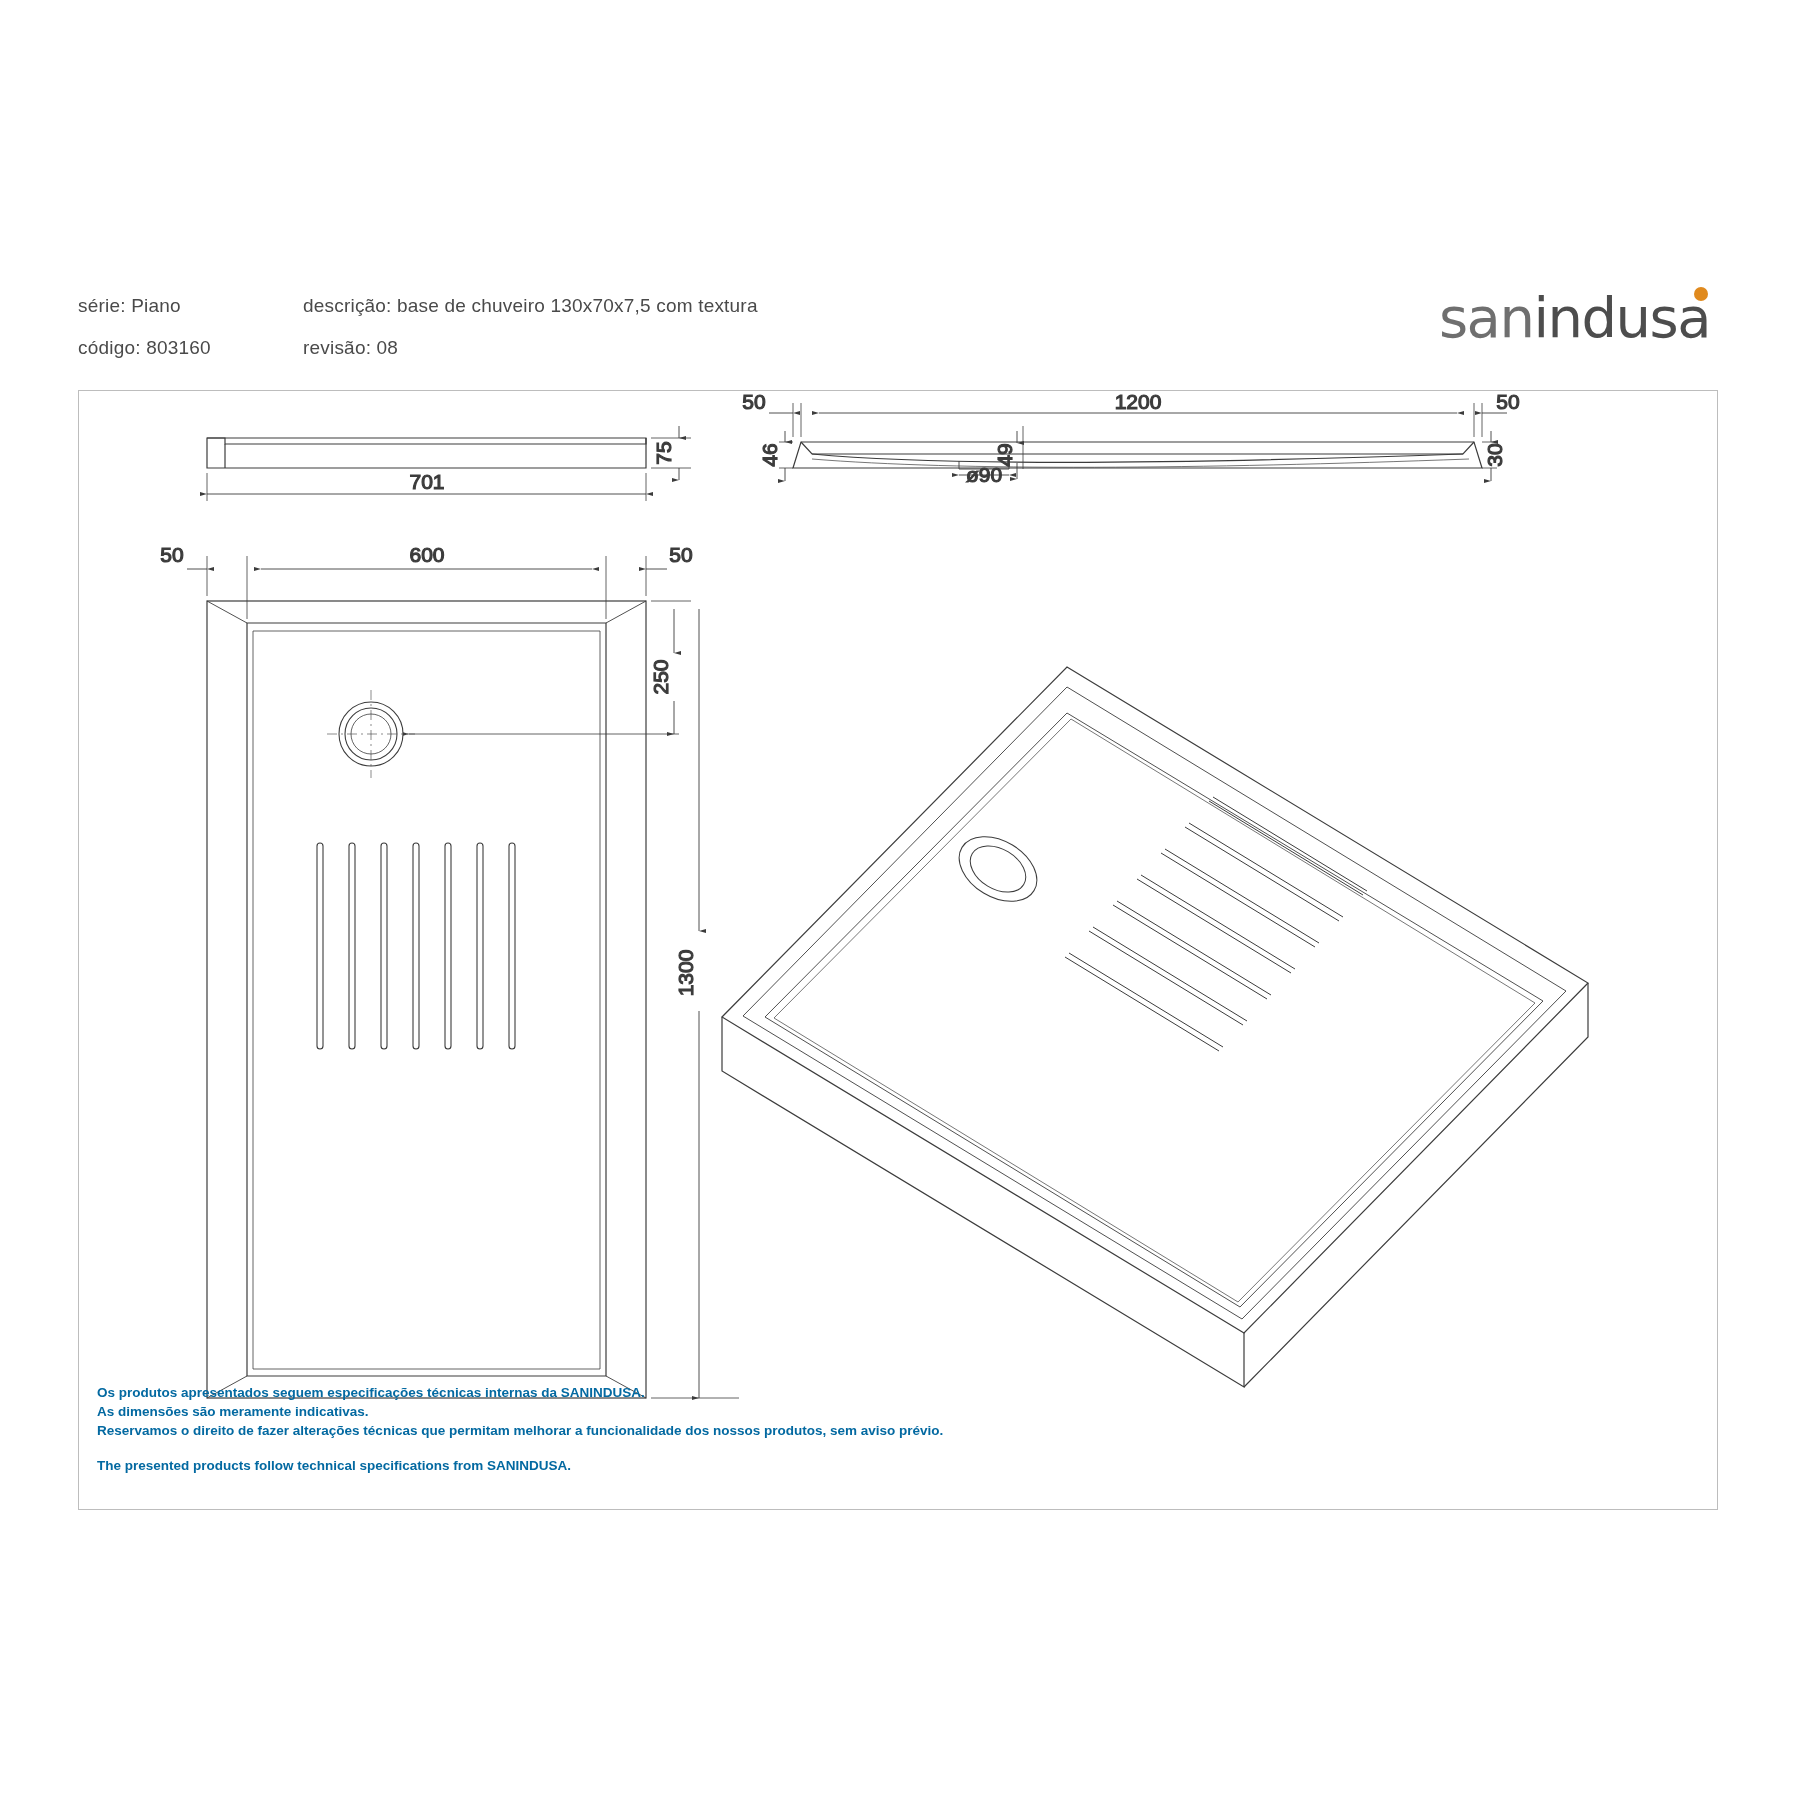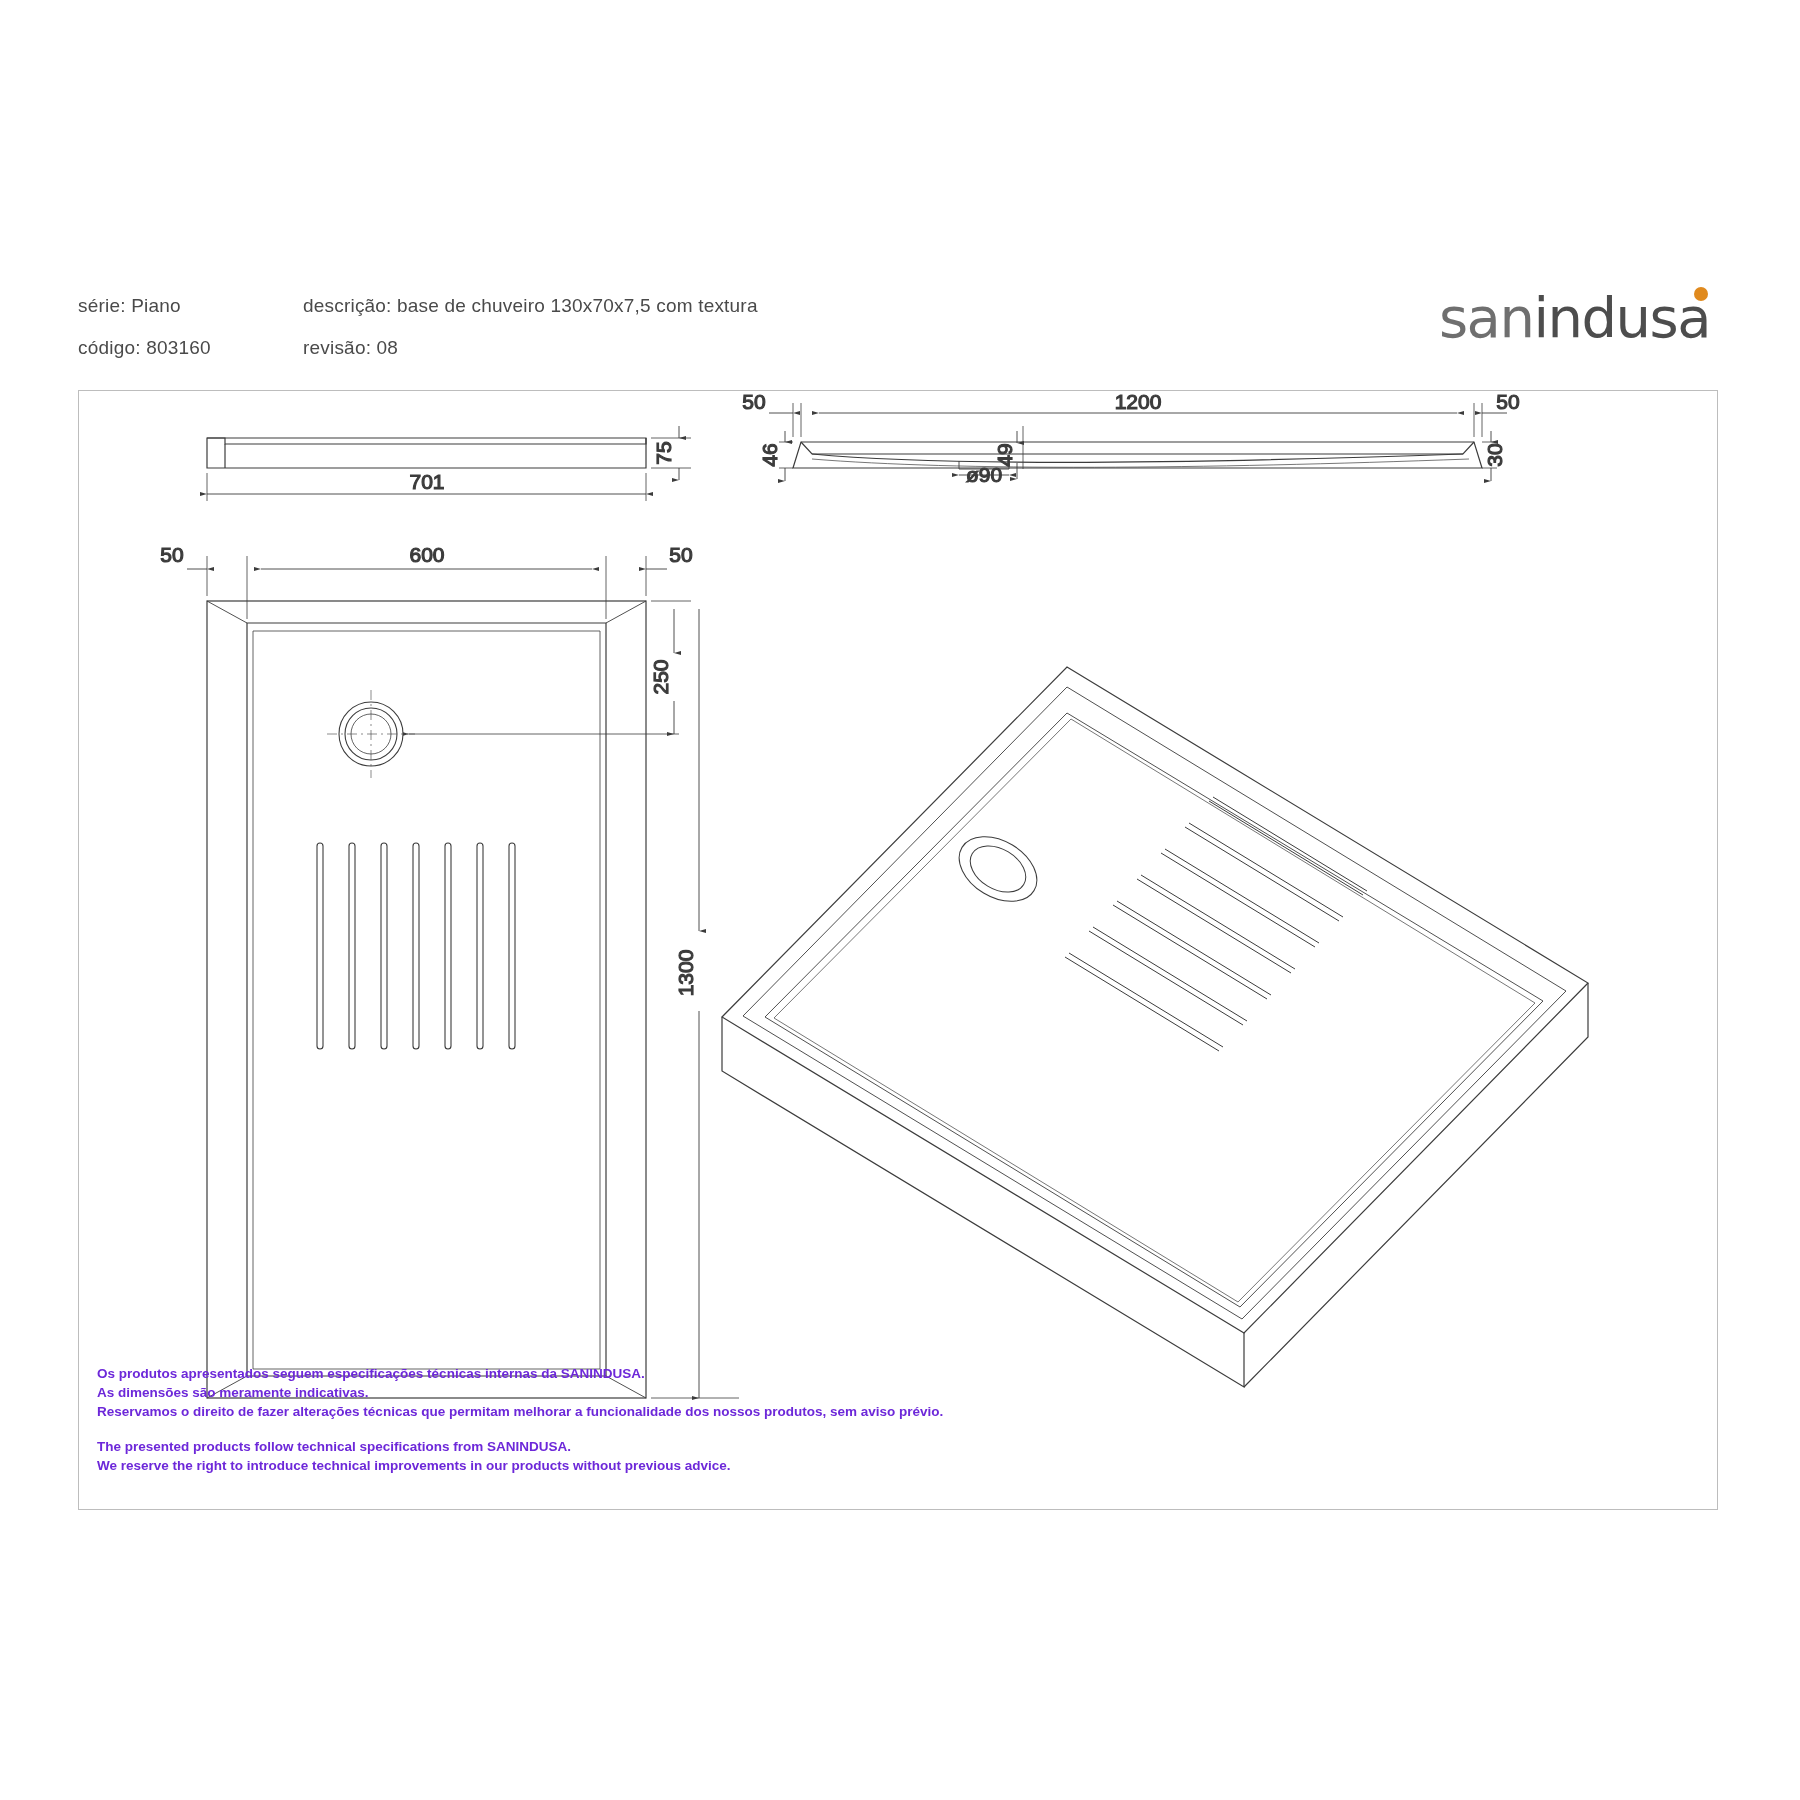--- a/index.html
+++ b/index.html
@@ -73,21 +73,21 @@
     background: #fff;
   }
 
   
   .notes {
     position: absolute;
     left: 18px;
     bottom: 34px;
     font-size: 13.5px;
     line-height: 19px;
-    color: #6d28d9;
+    color: #0369a1;
     font-family: "Liberation Sans", sans-serif;
     font-weight: bold;
   }
   .notes p { margin: 0; }
   .notes .gap { height: 16px; }
 
   svg { display: block; }
   text {
     font-family: "Liberation Sans", sans-serif;
     fill: #3c3c3c;
@@ -295,17 +295,16 @@
 
       </g>
     </svg>
 
     <div class="notes">
       <p>Os produtos apresentados seguem especificações técnicas internas da SANINDUSA.</p>
       <p>As dimensões são meramente indicativas.</p>
       <p>Reservamos o direito de fazer alterações técnicas que permitam melhorar a funcionalidade dos nossos produtos, sem aviso prévio.</p>
       <div class="gap"></div>
       <p>The presented products follow technical specifications from SANINDUSA.</p>
-      <p>We reserve the right to introduce technical improvements in our products without previous advice.</p>
     </div>
 
   </div>
 </div>
 
 </body></html>

